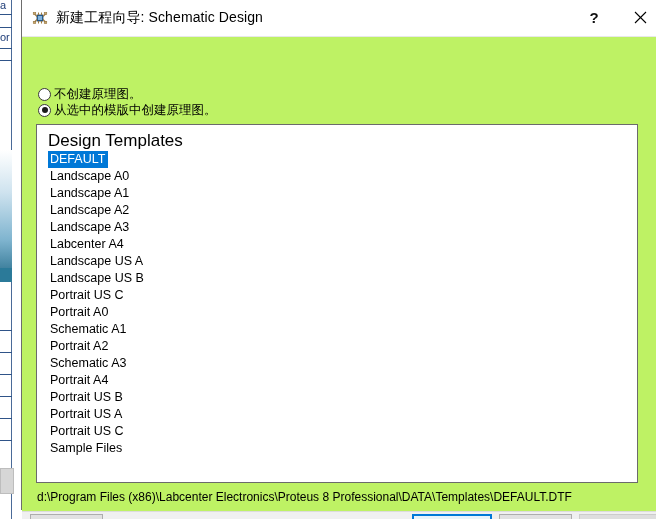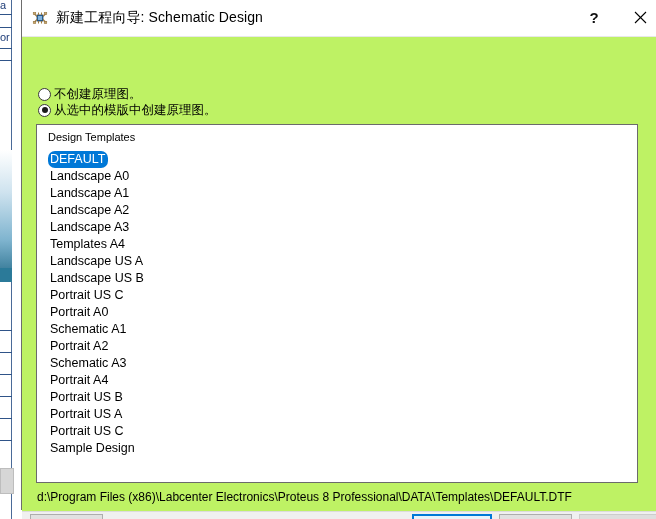--- a/index.html
+++ b/index.html
@@ -169,21 +169,21 @@
     left: 14px; top: 87px;
     width: 602px; height: 359px;
     background: #ffffff;
     border: 1px solid #6b6b6b;
     box-sizing: border-box;
     overflow: hidden;
   }
   #list-heading {
     position: absolute;
     left: 11px; top: 6px;
-    font-size: 11px;
+    font-size: 17px;
     color: #000000;
     white-space: nowrap;
   }
   #list-items {
     position: absolute;
     left: 0; top: 26px;
     right: 0;
   }
   .list-item {
     height: 17px;
@@ -194,21 +194,20 @@
     white-space: nowrap;
     cursor: default;
   }
   .list-item .txt {
     display: inline-block;
     padding: 0 3px 0 2px;
   }
   .list-item.selected .txt {
     background: #0078d7;
     color: #ffffff;
-    border-radius: 7px;
   }
 
   
   #path-text {
     position: absolute;
     left: 15px; top: 453px;
     font-size: 12px;
     color: #000000;
     white-space: nowrap;
   }
@@ -337,33 +336,33 @@
     </div>
 
     <div id="listbox">
       <div id="list-heading">Design Templates</div>
       <div id="list-items">
           <div class="list-item selected"><span class="txt">DEFAULT</span></div>
           <div class="list-item"><span class="txt">Landscape A0</span></div>
           <div class="list-item"><span class="txt">Landscape A1</span></div>
           <div class="list-item"><span class="txt">Landscape A2</span></div>
           <div class="list-item"><span class="txt">Landscape A3</span></div>
-          <div class="list-item"><span class="txt">Templates A4</span></div>
+          <div class="list-item"><span class="txt">Labcenter A4</span></div>
           <div class="list-item"><span class="txt">Landscape US A</span></div>
           <div class="list-item"><span class="txt">Landscape US B</span></div>
           <div class="list-item"><span class="txt">Portrait US C</span></div>
           <div class="list-item"><span class="txt">Portrait A0</span></div>
           <div class="list-item"><span class="txt">Schematic A1</span></div>
           <div class="list-item"><span class="txt">Portrait A2</span></div>
           <div class="list-item"><span class="txt">Schematic A3</span></div>
           <div class="list-item"><span class="txt">Portrait A4</span></div>
           <div class="list-item"><span class="txt">Portrait US B</span></div>
           <div class="list-item"><span class="txt">Portrait US A</span></div>
           <div class="list-item"><span class="txt">Portrait US C</span></div>
-          <div class="list-item"><span class="txt">Sample Design</span></div>
+          <div class="list-item"><span class="txt">Sample Files</span></div>
         </div>
     </div>
 
     <div id="path-text">d:\Program Files (x86)\Labcenter Electronics\Proteus 8 Professional\DATA\Templates\DEFAULT.DTF</div>
   </div>
 
   <div id="footer">
     <div class="btn" id="btn-back">后退</div>
     <div class="btn" id="btn-next">下一步</div>
     <div class="btn" id="btn-cancel">取消</div>

